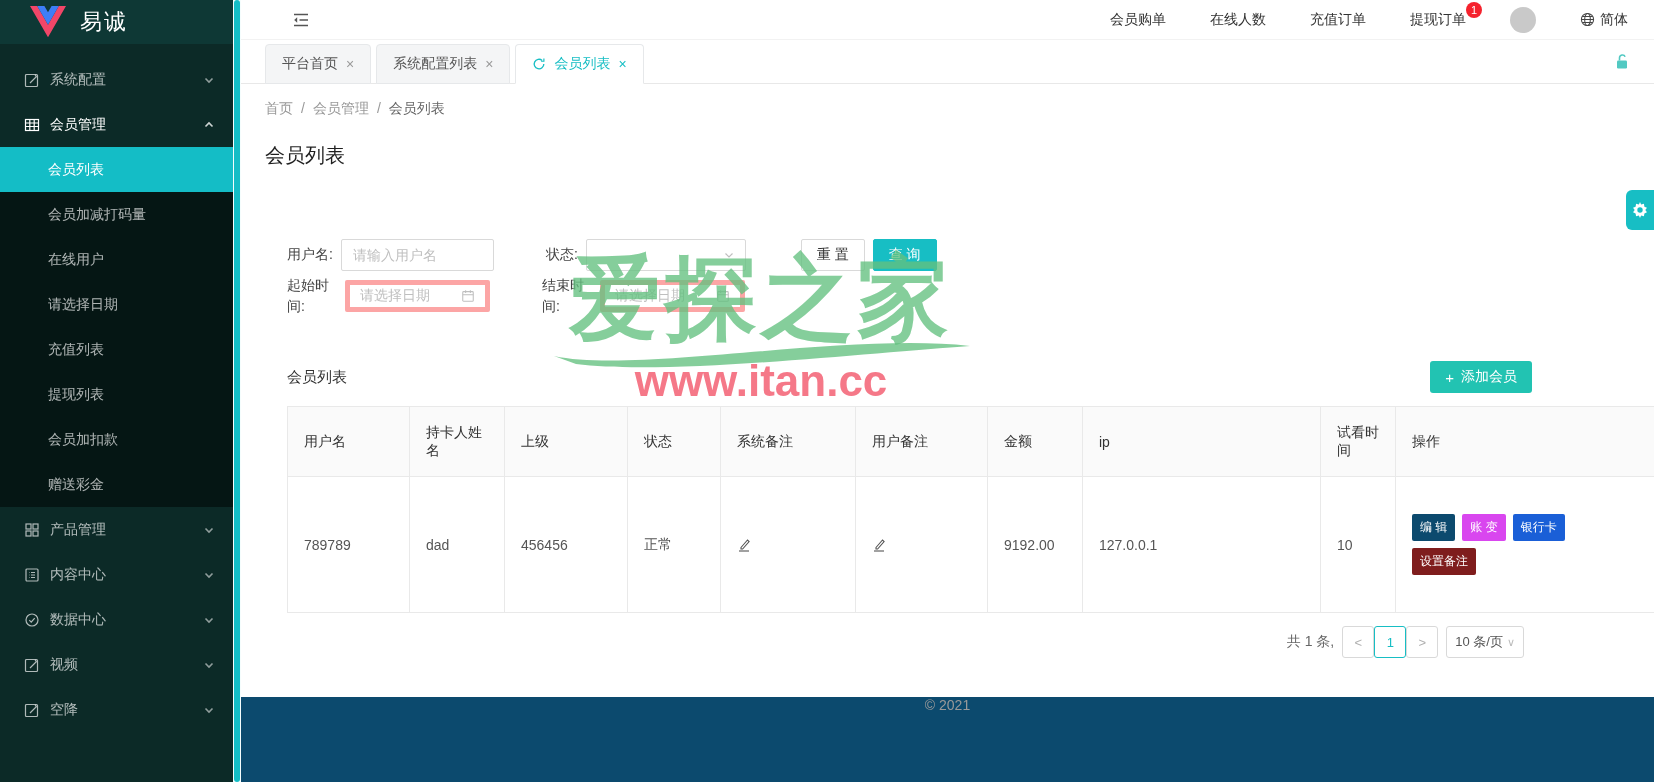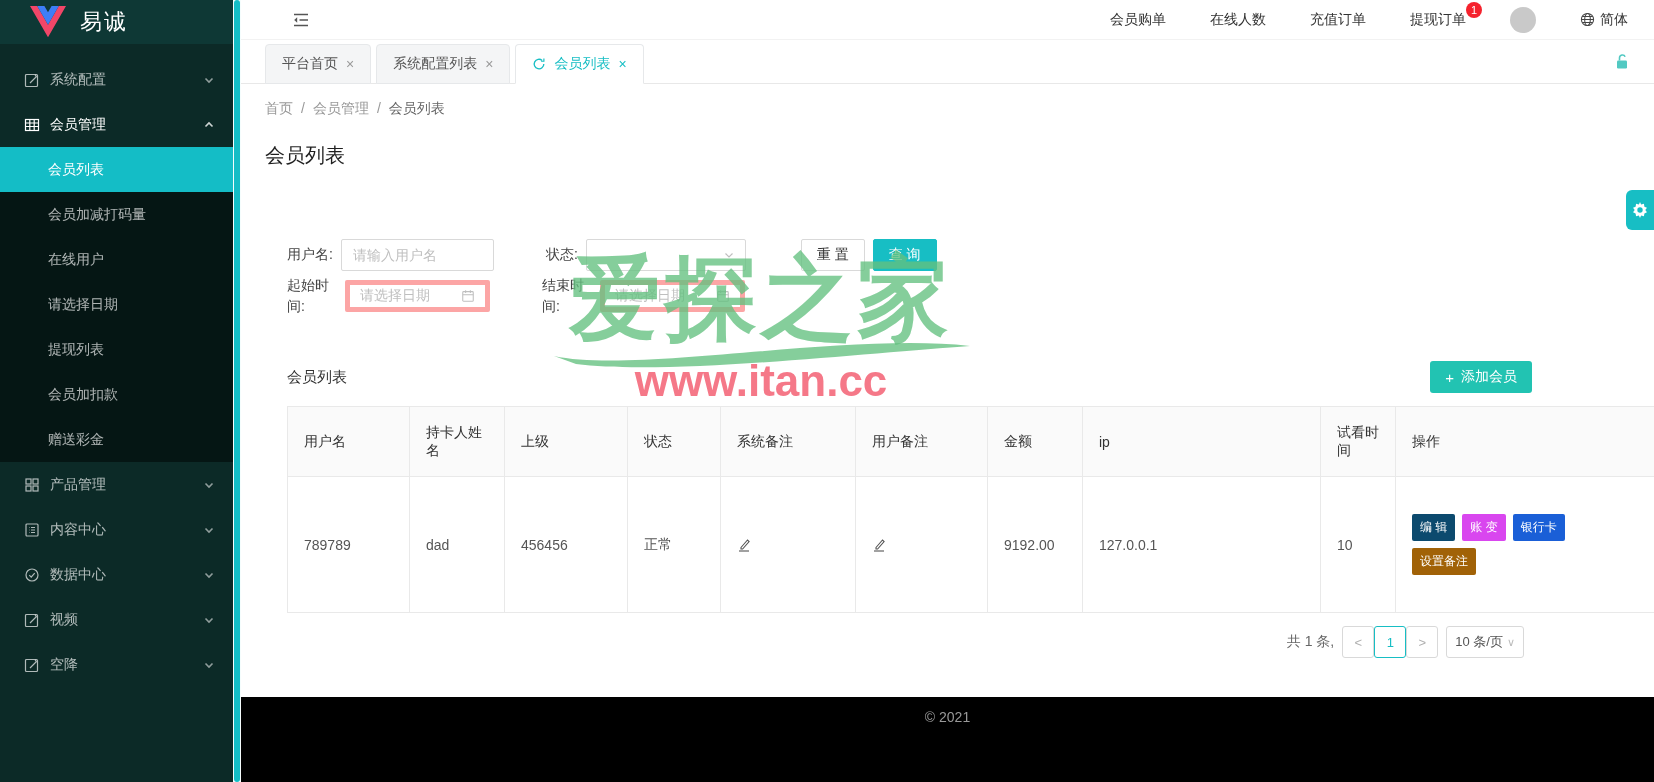--- a/index.html
+++ b/index.html
@@ -97,35 +97,35 @@
     font-weight:400; vertical-align:middle; font-size:14px; }
   .member-table th { background:#fafafa; color:#333; font-weight:500; height:70px; }
   .member-table td { color:#555; height:136px; }
   .pen-icon { cursor:pointer; }
   .row-actions { display:flex; flex-wrap:wrap; gap:7px; width:175px; }
   .act-btn { border:none; border-radius:2px; color:#fff; font-size:12px; padding:5px 8px;
     cursor:pointer; font-family:inherit; }
   .act-edit { background:#0c4a6e; }
   .act-change { background:#d946ef; }
   .act-bank { background:#1a5fd7; }
-  .act-remark { background:#a16207; }
+  .act-remark { background:#7f1d1d; }
 
   
   .pagination { margin-top:13px; margin-left:46px; width:1237px; display:flex; align-items:center;
     justify-content:flex-end; color:#666; }
   .pg-total { margin-right:8px; }
   .pg-btn { width:32px; height:32px; border:1px solid #d9d9d9; border-radius:3px; background:#fff;
     color:#b0b0b0; display:flex; align-items:center; justify-content:center; cursor:pointer; font-size:13px; }
   .pg-btn.cur { border-color:#17bec4; color:#17bec4; }
   .pg-size { height:32px; margin-left:8px; border:1px solid #d9d9d9; border-radius:3px; background:#fff;
     display:flex; align-items:center; gap:4px; padding:0 8px; color:#555; cursor:pointer; font-size:13px; }
   .pg-caret { color:#bbb; font-size:11px; }
 
   
-  .footer { height:85px; background:#000000; text-align:center; padding-top:12px; color:#999; font-size:14px; }
+  .footer { height:85px; background:#0c4a6e; text-align:center; padding-top:0; color:#999; font-size:14px; }
 
   
   .gear-btn { position:absolute; right:0; top:190px; width:28px; height:40px; background:#17bec4;
     border-radius:6px 0 0 6px; display:flex; align-items:center; justify-content:center; cursor:pointer; z-index:20; }
 </style>
 </head>
 <body>
 
 <aside class="sidebar">
   <div class="logo-area">
@@ -174,20 +174,23 @@
         <span>会员列表</span>
       </div>
       <div class="submenu-item">
         <span>会员加减打码量</span>
       </div>
       <div class="submenu-item">
         <span>在线用户</span>
       </div>
       <div class="submenu-item">
         <span>请选择日期</span>
+      </div>
+      <div class="submenu-item">
+        <span>充值列表</span>
       </div>
       <div class="submenu-item">
         <span>提现列表</span>
       </div>
       <div class="submenu-item">
         <span>会员加扣款</span>
       </div>
       <div class="submenu-item">
         <span>赠送彩金</span>
       </div>

